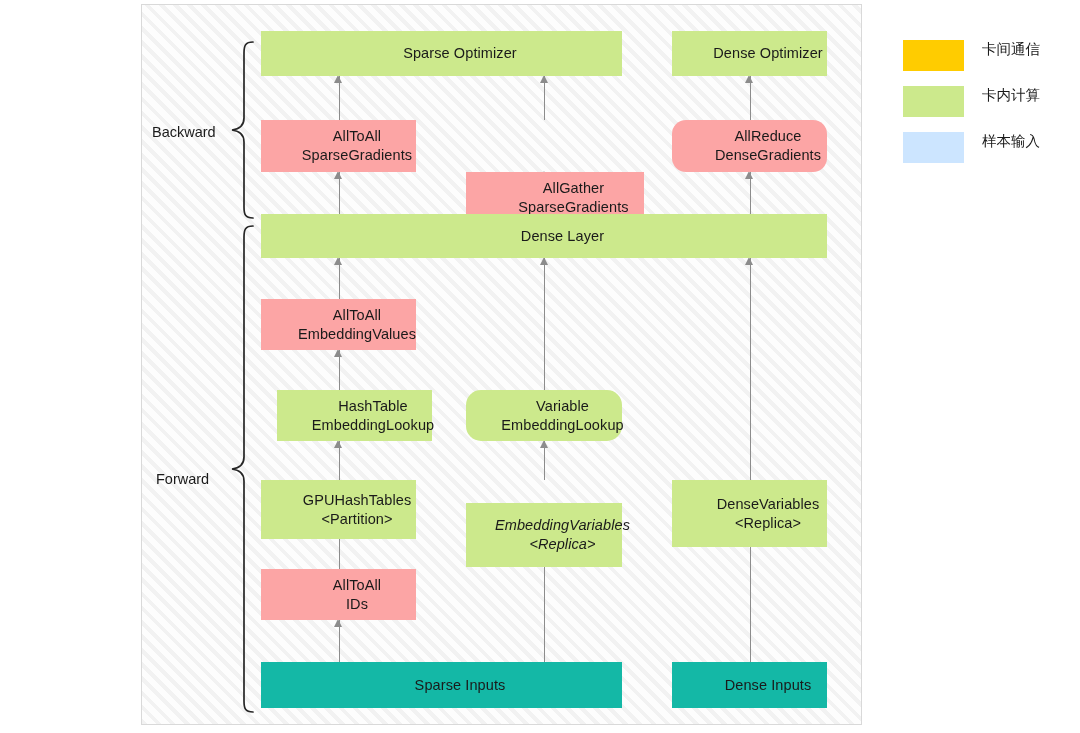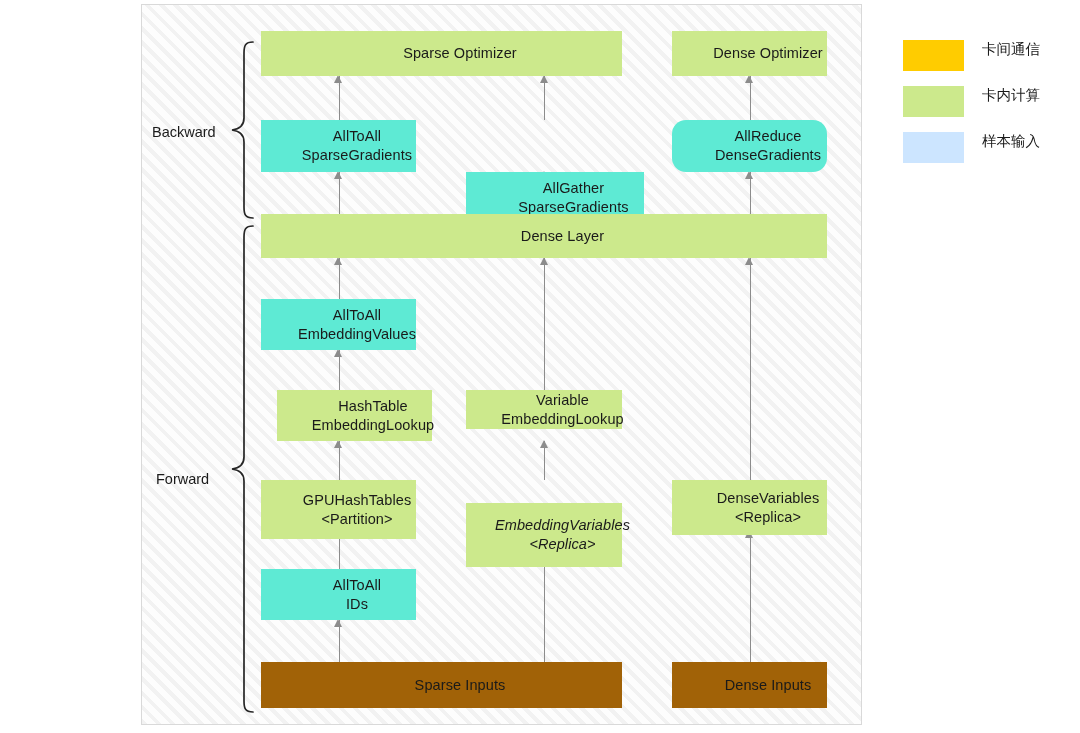--- a/index.html
+++ b/index.html
@@ -35,23 +35,23 @@
     justify-content:center;
     text-align:center;
     color:#1a1a1a;
     font-size:14.5px;
     line-height:19px;
     letter-spacing:0.1px;
     white-space:pre-line;
     z-index:4;
     padding-left:37px;
   }
-  .comm{background:#5eead4;}
+  .comm{background:#fca5a5;}
   .comp{background:#CCE98C;}
-  .input{background:#a16207;}
+  .input{background:#14b8a6;}
 
   
   .arrow{position:absolute;z-index:2;}
   .arrow .shaft{
     position:absolute;left:0;top:0;
     width:1.4px;height:100%;
     background:#8c8c8c;
   }
   .arrow .head{
     position:absolute;left:-4.1px;top:-1px;
@@ -190,30 +190,30 @@
 DenseGradients</div>
 
   <div class="node comp" style="left:261px;top:214px;width:566px;height:44px;">Dense Layer</div>
 
   <div class="node comm" style="left:261px;top:299px;width:155px;height:51px;">AllToAll
 EmbeddingValues</div>
 
   <div class="node comp" style="left:277px;top:390px;width:155px;height:51px;">HashTable
 EmbeddingLookup</div>
 
-  <div class="node comp" style="left:466px;top:390px;width:156px;height:39px;">Variable
+  <div class="node comp" style="left:466px;top:390px;width:156px;height:51px;border-radius:15px;">Variable
 EmbeddingLookup</div>
 
   <div class="node comp" style="left:261px;top:480px;width:155px;height:59px;">GPUHashTables
 &lt;Partition&gt;</div>
 
   <div class="node comp" style="left:466px;top:503px;width:156px;height:64px;font-style:italic;">EmbeddingVariables
 &lt;Replica&gt;</div>
 
-  <div class="node comp" style="left:672px;top:480px;width:155px;height:55px;">DenseVariables
+  <div class="node comp" style="left:672px;top:480px;width:155px;height:67px;">DenseVariables
 &lt;Replica&gt;</div>
 
   <div class="node comm" style="left:261px;top:569px;width:155px;height:51px;">AllToAll
 IDs</div>
 
   <div class="node input" style="left:261px;top:662px;width:361px;height:46px;">Sparse Inputs</div>
 
   <div class="node input" style="left:672px;top:662px;width:155px;height:46px;">Dense Inputs</div>
 
   <div class="brace" style="left:228px;top:40px;width:26px;height:180px;">

